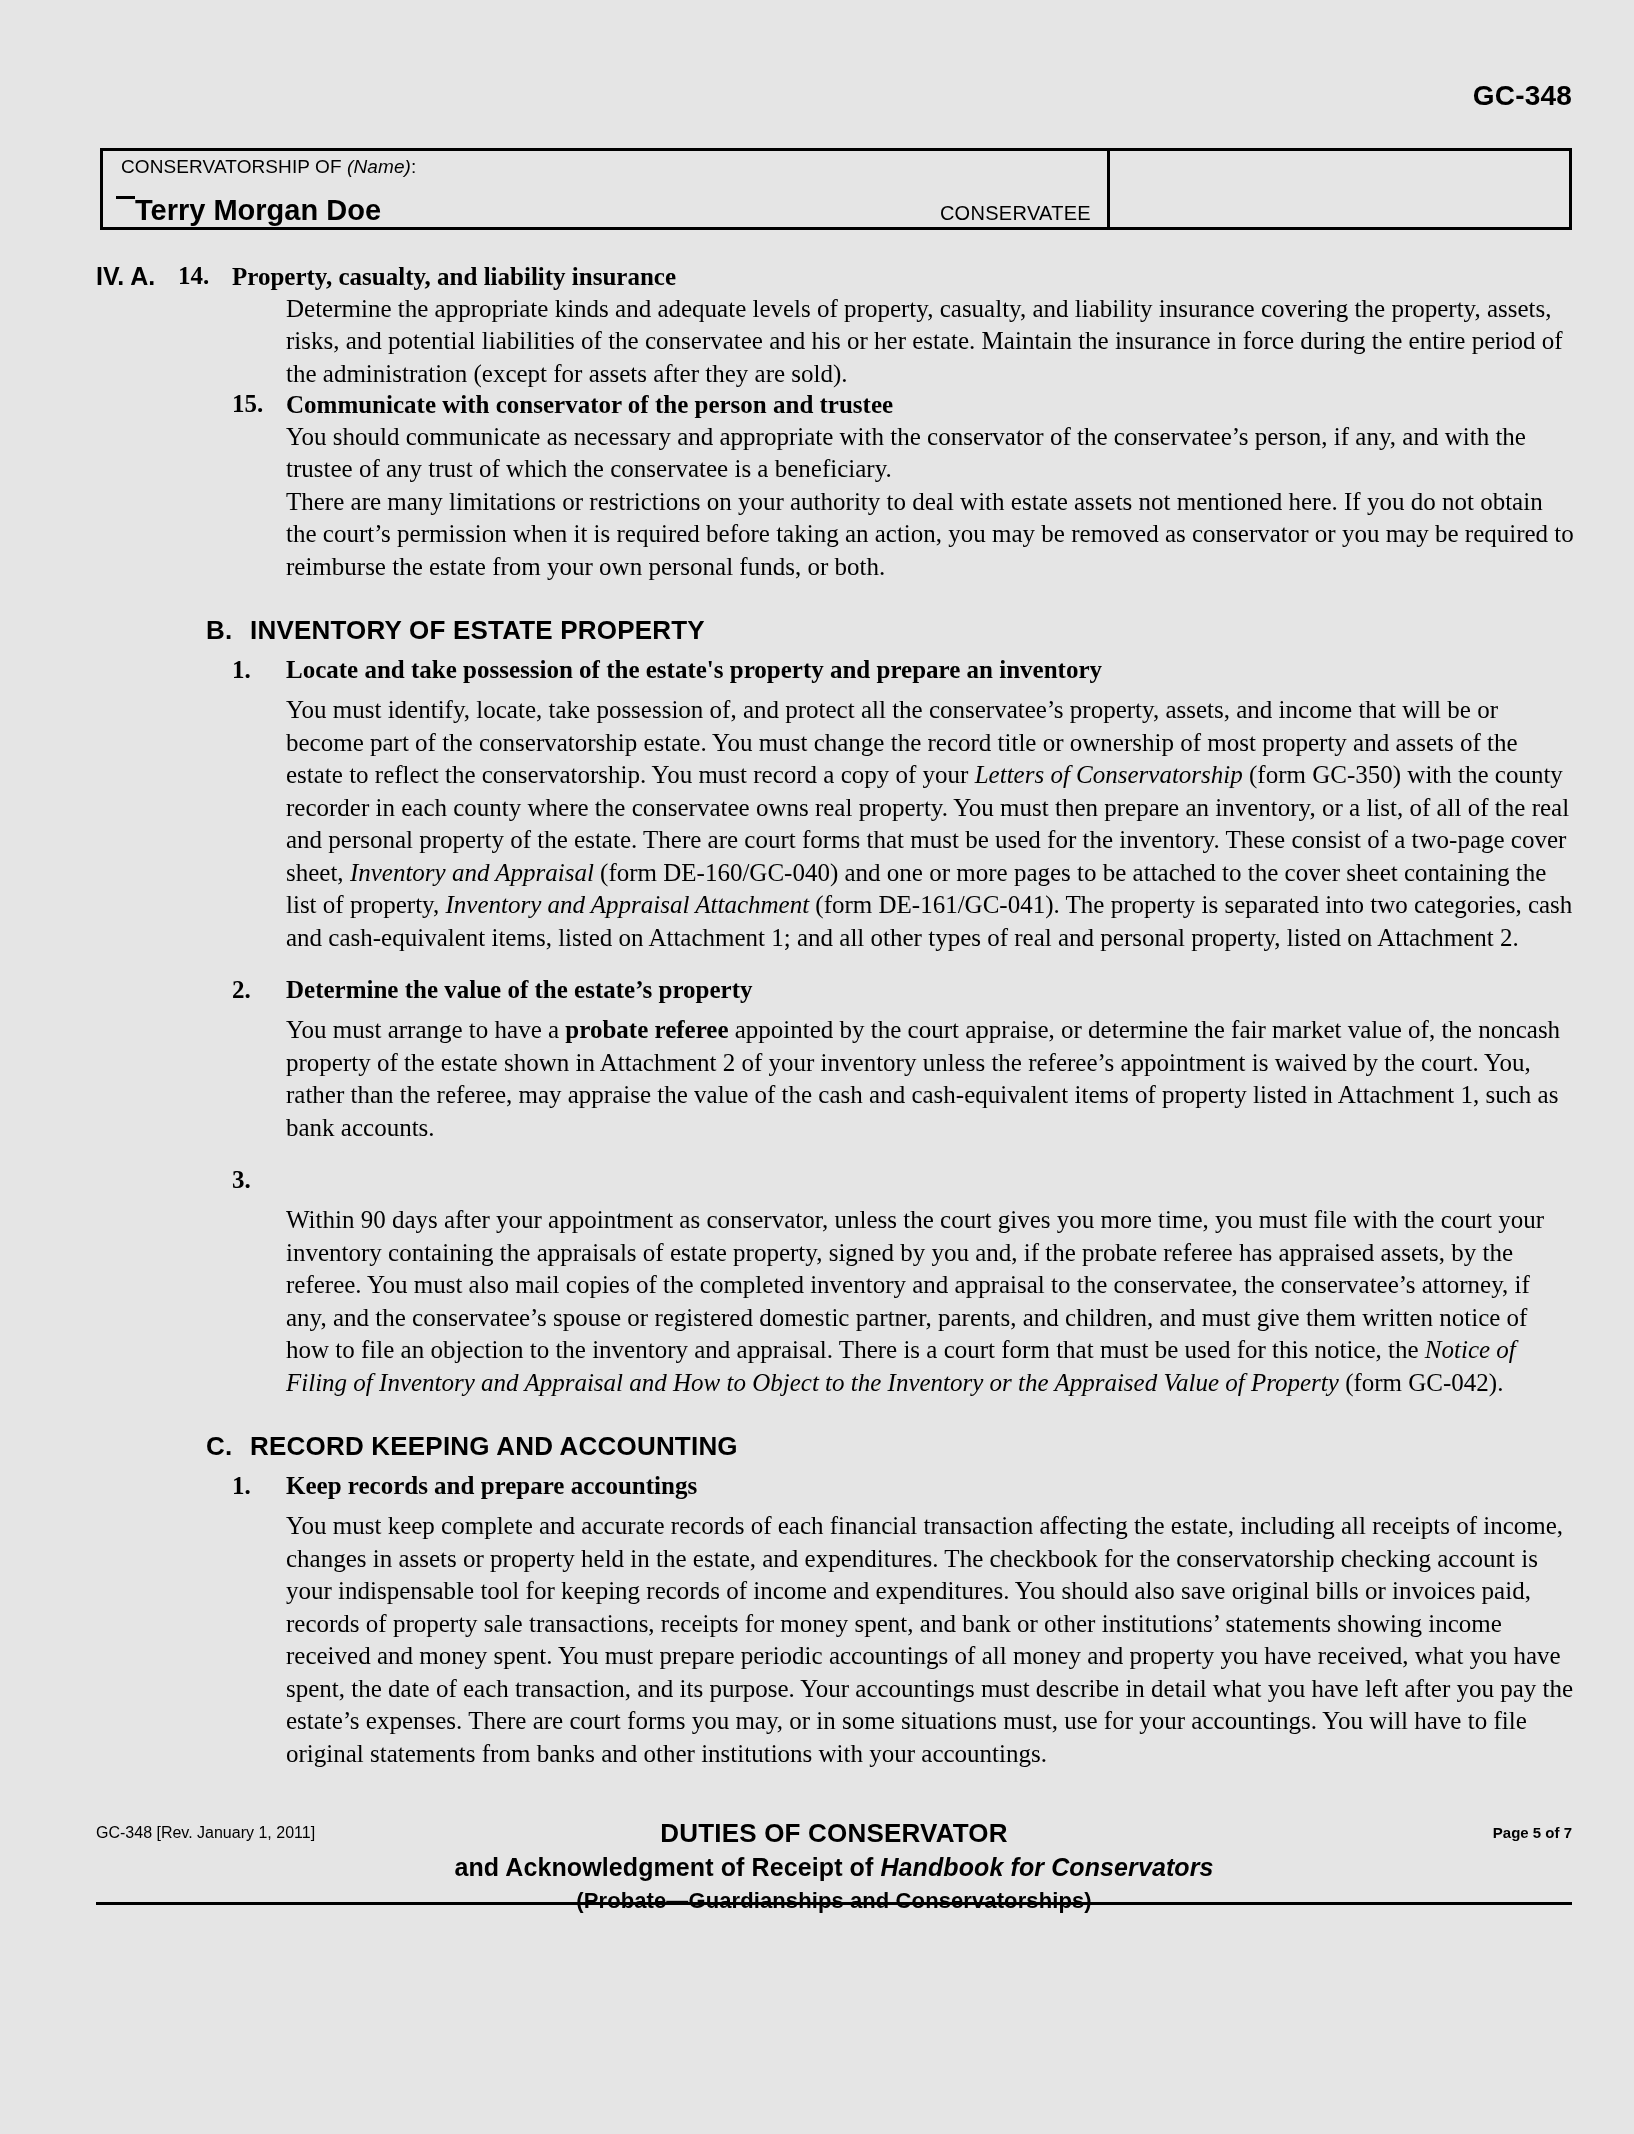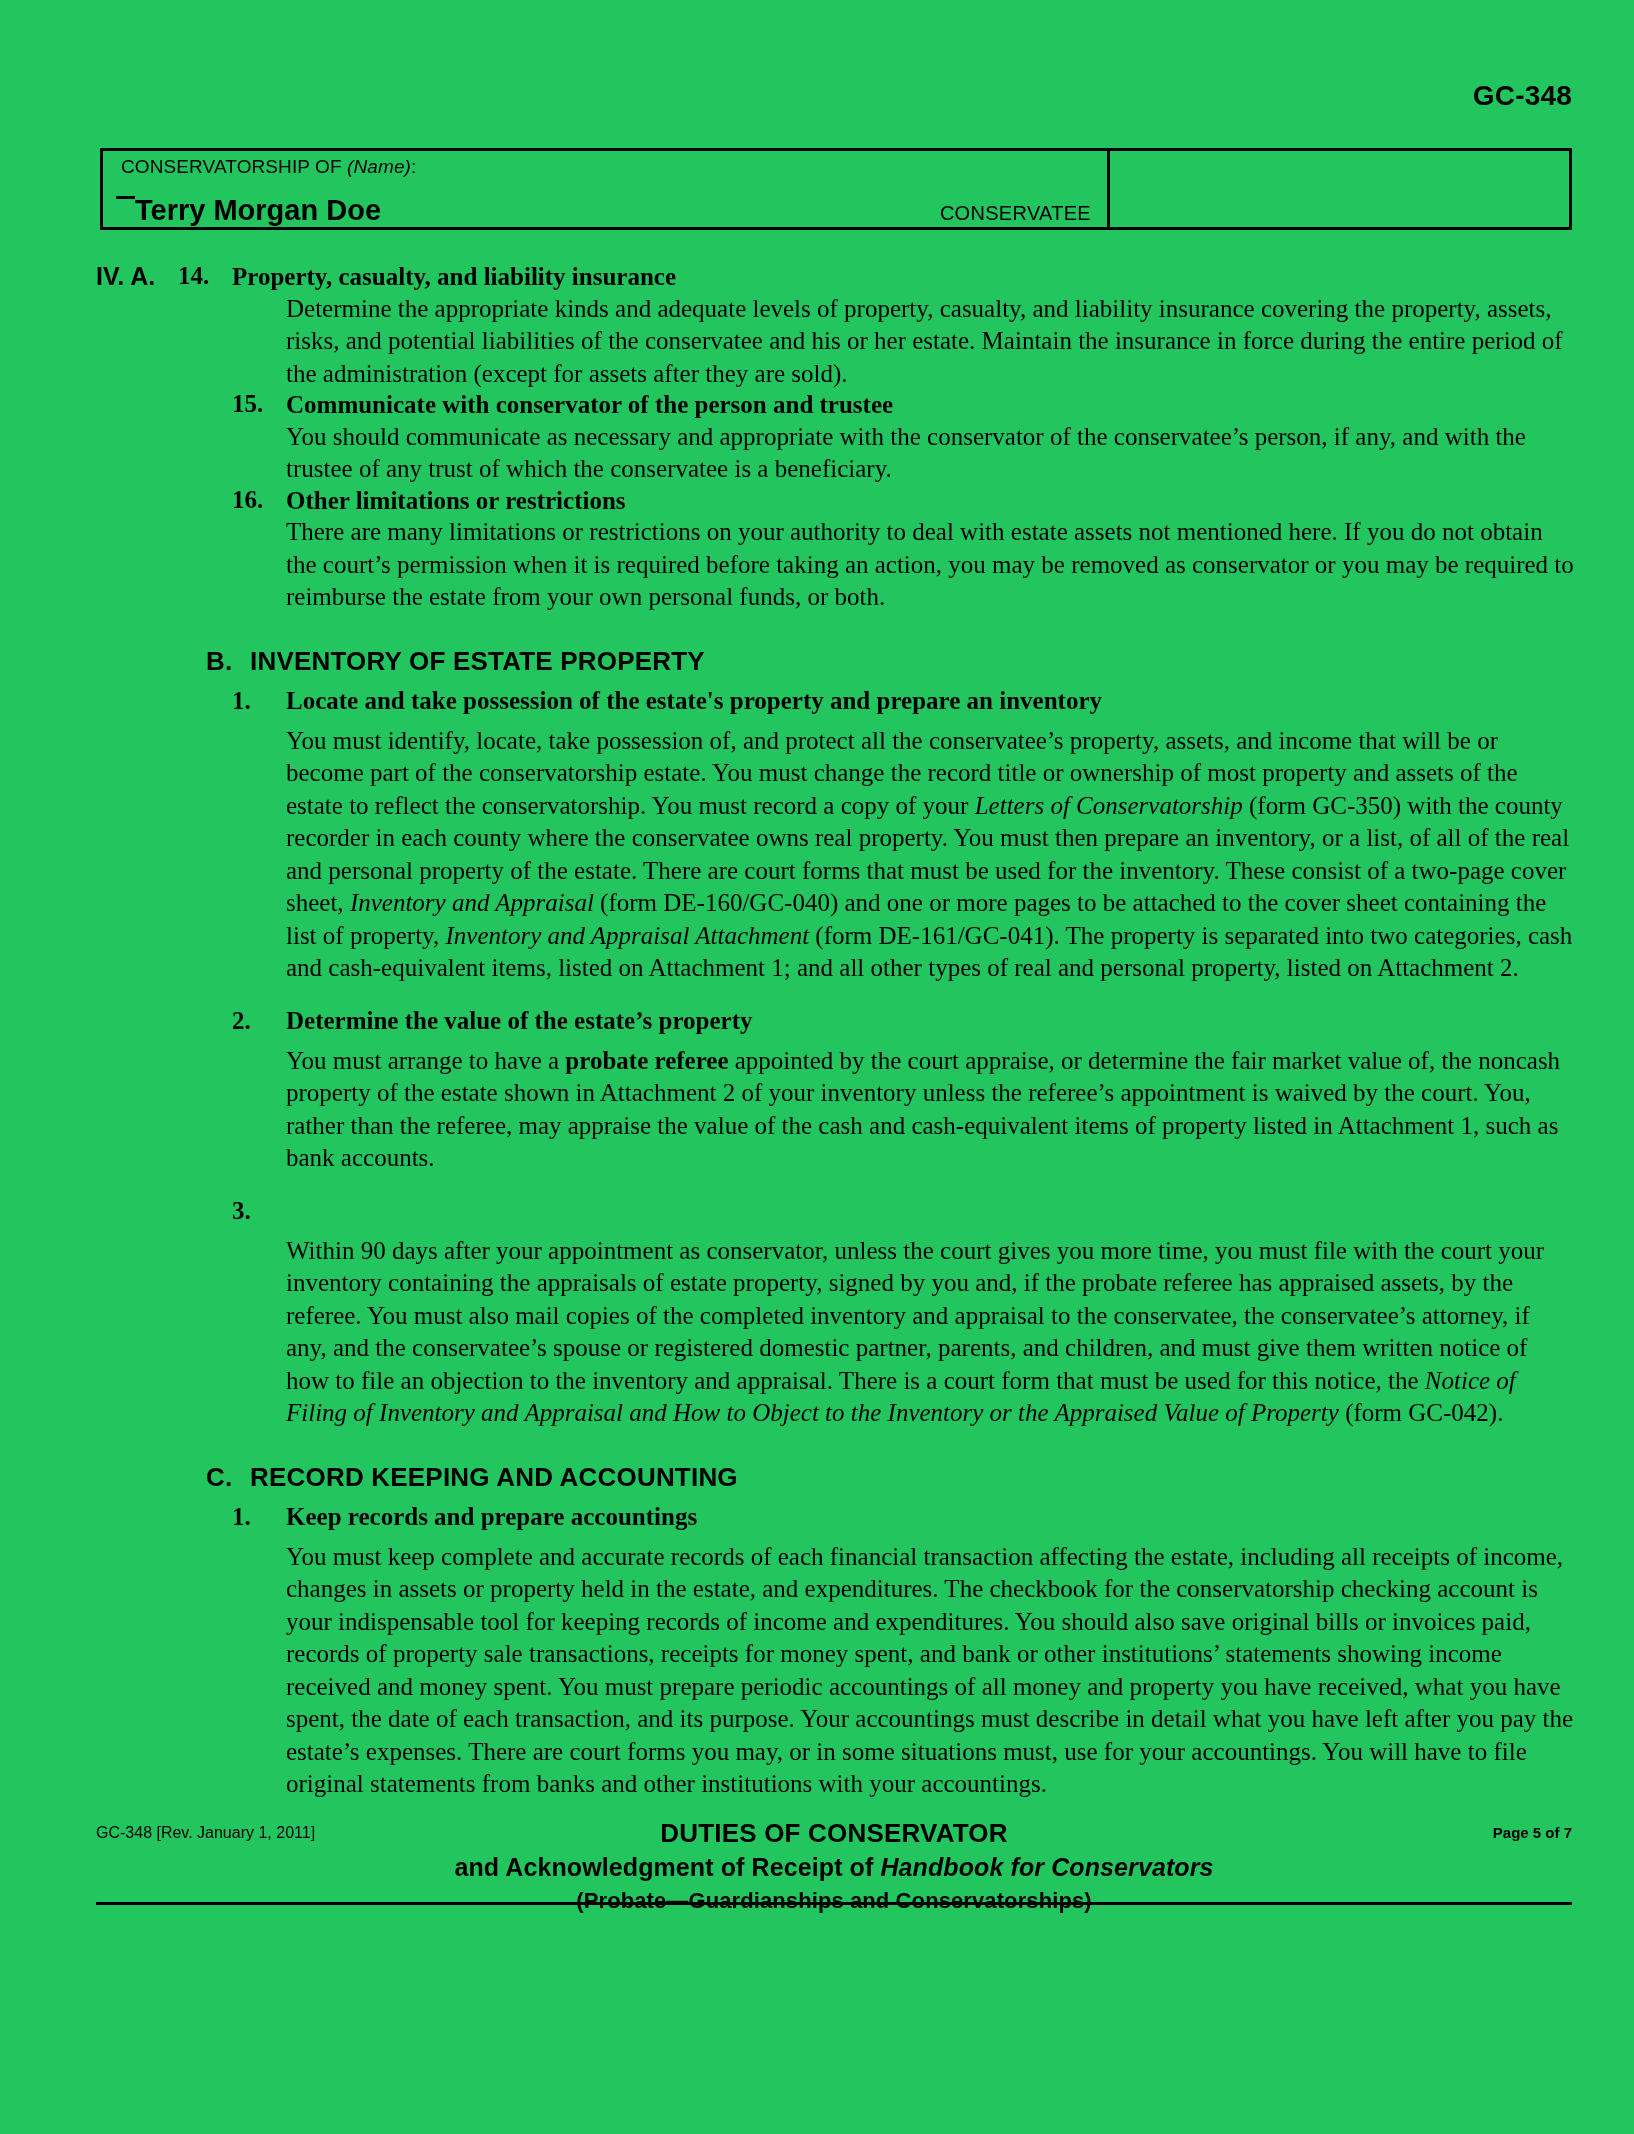--- a/index.html
+++ b/index.html
@@ -8,21 +8,21 @@
     background: #ffffff;
   }
   body {
     font-family: "Liberation Serif", "DejaVu Serif", serif;
     color: #000000;
   }
   .page {
     position: relative;
     width: 1634px;
     height: 2134px;
-    background: #22c55e;
+    background: #e5e5e5;
     box-sizing: border-box;
     padding: 0;
     overflow: hidden;
   }
 
   
   .form-no {
     position: absolute;
     top: 80px;
     right: 62px;
@@ -234,24 +234,20 @@
       <div class="item-title">Property, casualty, and liability insurance</div>
     </div>
     <div class="para ind-body">Determine the appropriate kinds and adequate levels of property, casualty, and liability insurance covering the property, assets, risks, and potential liabilities of the conservatee and his or her estate. Maintain the insurance in force during the entire period of the administration (except for assets after they are sold).</div>
 
     <div class="row ind-num">
       <div class="num">15.</div>
       <div class="item-title">Communicate with conservator of the person and trustee</div>
     </div>
     <div class="para ind-body">You should communicate as necessary and appropriate with the conservator of the conservatee’s person, if any, and with the trustee of any trust of which the conservatee is a beneficiary.</div>
 
-    <div class="row ind-num">
-      <div class="num">16.</div>
-      <div class="item-title">Other limitations or restrictions</div>
-    </div>
     <div class="para ind-body">There are many limitations or restrictions on your authority to deal with estate assets not mentioned here. If you do not obtain the court’s permission when it is required before taking an action, you may be removed as conservator or you may be required to reimburse the estate from your own personal funds, or both.</div>
 
     <div class="gap-l"></div>
 
     <div class="sec-head">
       <div class="sec-letter">B.</div>
       <div>INVENTORY OF ESTATE PROPERTY</div>
     </div>
 
     <div class="gap-s"></div>

